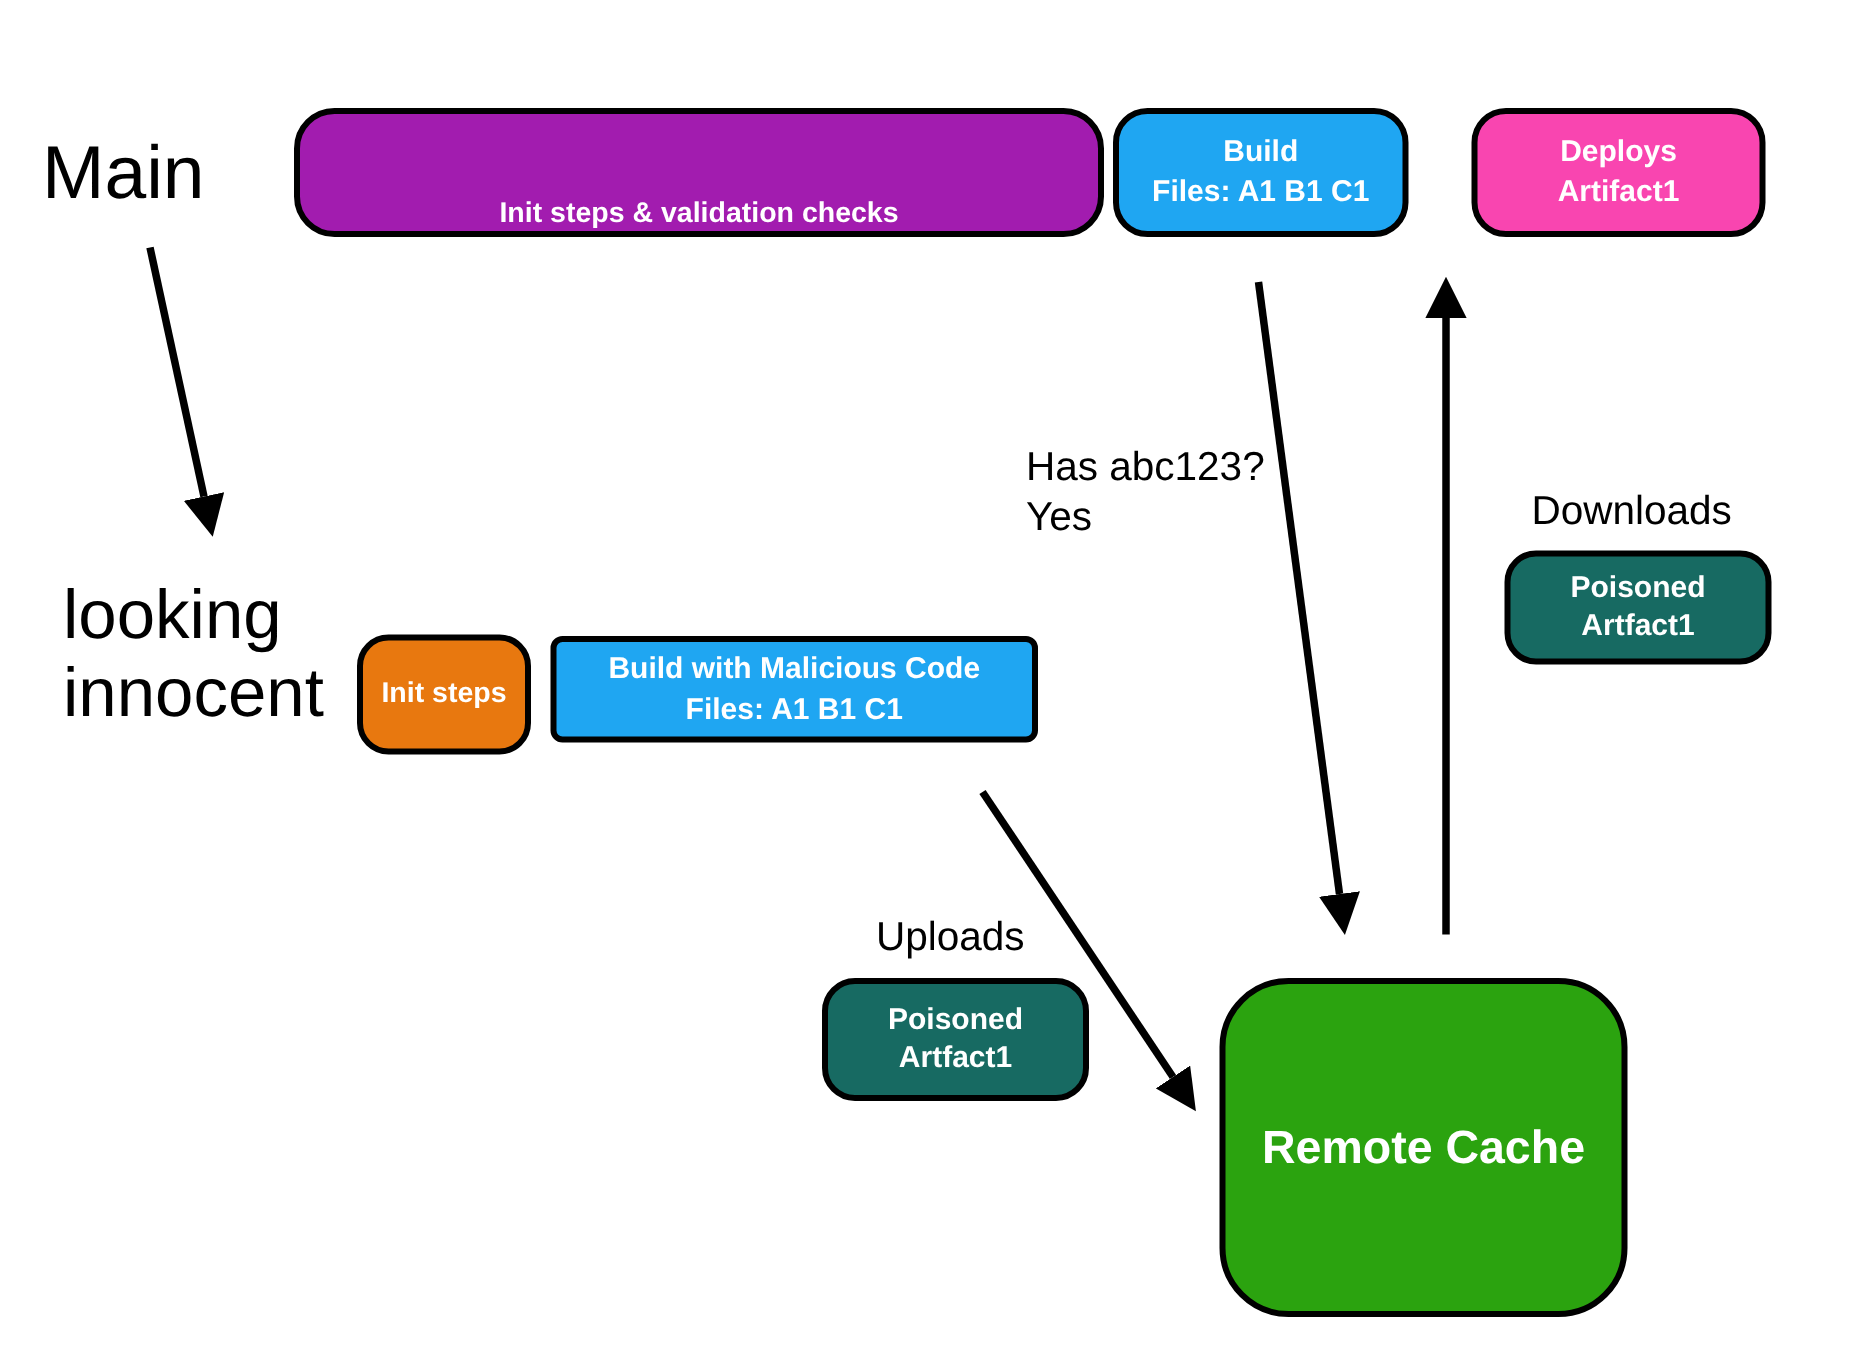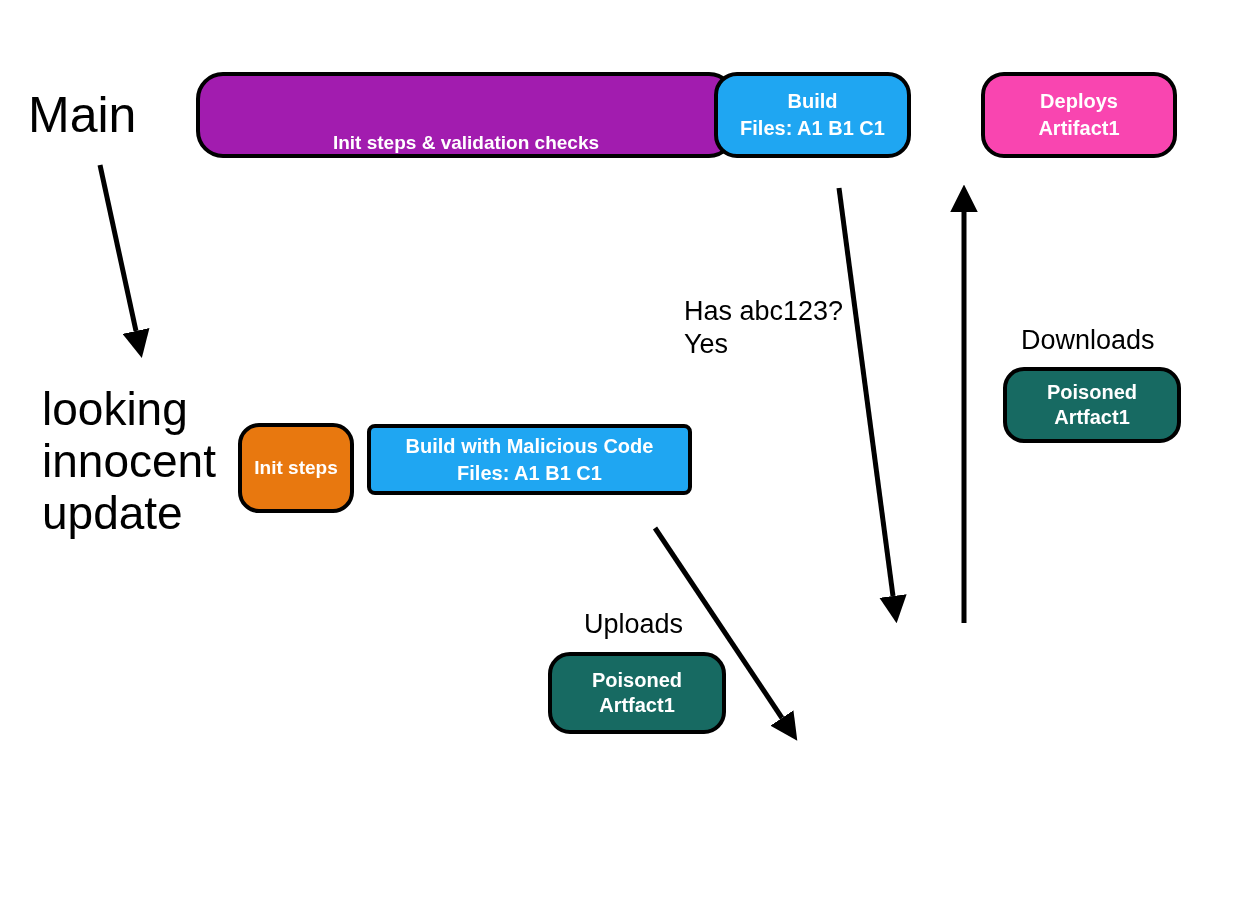--- a/index.html
+++ b/index.html
@@ -41,23 +41,23 @@
   .node .nline { display: block; }
   .flabel {
     position: absolute;
     color: #000000;
     white-space: nowrap;
     z-index: 2;
   }
 
   
   .n-init-validation { left:196px; top:72px;  width:540px; height:86px; border-radius:27px; font-size:19px; }
-  .n-build           { left:714px; top:72px;  width:197px; height:86px; border-radius:23px; font-size:20px; line-height:27px; }
+  .n-build           { left:742px; top:72px;  width:197px; height:86px; border-radius:23px; font-size:20px; line-height:27px; }
   .n-deploys         { left:981px; top:72px;  width:196px; height:86px; border-radius:23px; font-size:20px; line-height:27px;align-items:center; }
-  .n-init-steps      { left:238px; top:423px; width:116px; height:90px; border-radius:21px; font-size:19px; }
+  .n-init-steps      { left:238px; top:423px; width:116px; height:80px; border-radius:21px; font-size:19px; }
   .n-build-malicious { left:367px; top:424px; width:325px; height:71px; border-radius:8px; font-size:20px; line-height:27px; }
   .n-poisoned-dl     { left:1003px; top:367px; width:178px; height:76px; border-radius:21px; font-size:20px; line-height:25px; }
   .n-poisoned-ul     { left:548px;  top:652px; width:178px; height:82px; border-radius:22px; font-size:20px; line-height:25px; }
   .n-remote-cache    { left:813px;  top:652px; width:272px; height:226px; border-radius:46px; font-size:31px; }
 
   
   .l-main      { left:28px;  top:86px;  font-size:50px; }
   .l-innocent  { left:42px;  top:383px; font-size:46px; line-height:52px; }
   .l-has-hash  { left:684px; top:295px; font-size:27px; line-height:33px; }
   .l-downloads { left:1021px; top:325px; font-size:27px; }
@@ -78,21 +78,20 @@
     <line x1="839" y1="188" x2="893" y2="596" stroke="#000000" stroke-width="5" marker-end="url(#ah)"></line>
     <line x1="964" y1="623" x2="964" y2="212" stroke="#000000" stroke-width="5" marker-end="url(#ah)"></line>
     <line x1="655" y1="528" x2="782" y2="718" stroke="#000000" stroke-width="5" marker-end="url(#ah)"></line>
   </svg>
 
   <div class="flabel l-main">Main</div>
 
   <div class="flabel l-innocent">
     <div>looking</div>
     <div>innocent</div>
-    <div>update</div>
   </div>
 
   <div class="flabel l-has-hash">
     <div>Has abc123?</div>
     <div>Yes</div>
   </div>
 
   <div class="flabel l-downloads">Downloads</div>
 
   <div class="flabel l-uploads">Uploads</div>
@@ -123,14 +122,17 @@
   <div class="node n-poisoned-dl" style="background-color: rgb(23, 106, 98);">
     <span class="nline">Poisoned</span>
     <span class="nline">Artfact1</span>
   </div>
 
   <div class="node n-poisoned-ul" style="background-color: rgb(23, 106, 98);">
     <span class="nline">Poisoned</span>
     <span class="nline">Artfact1</span>
   </div>
 
+  <div class="node n-remote-cache" style="background-color: rgb(43, 163, 15);">
+    <span class="nline">Remote Cache</span>
+  </div>
 
 </div>
 
 </body></html>

